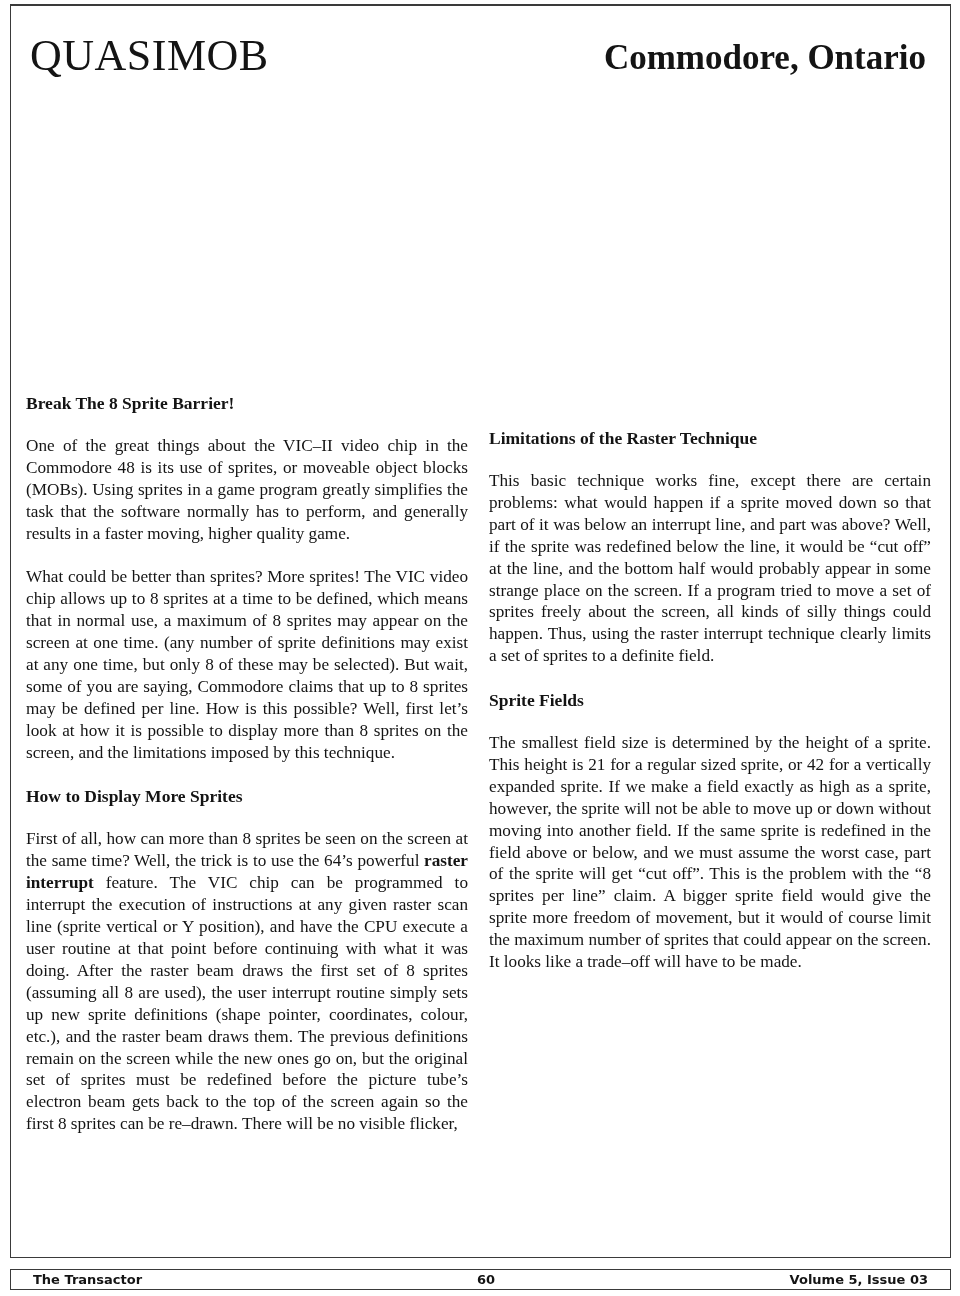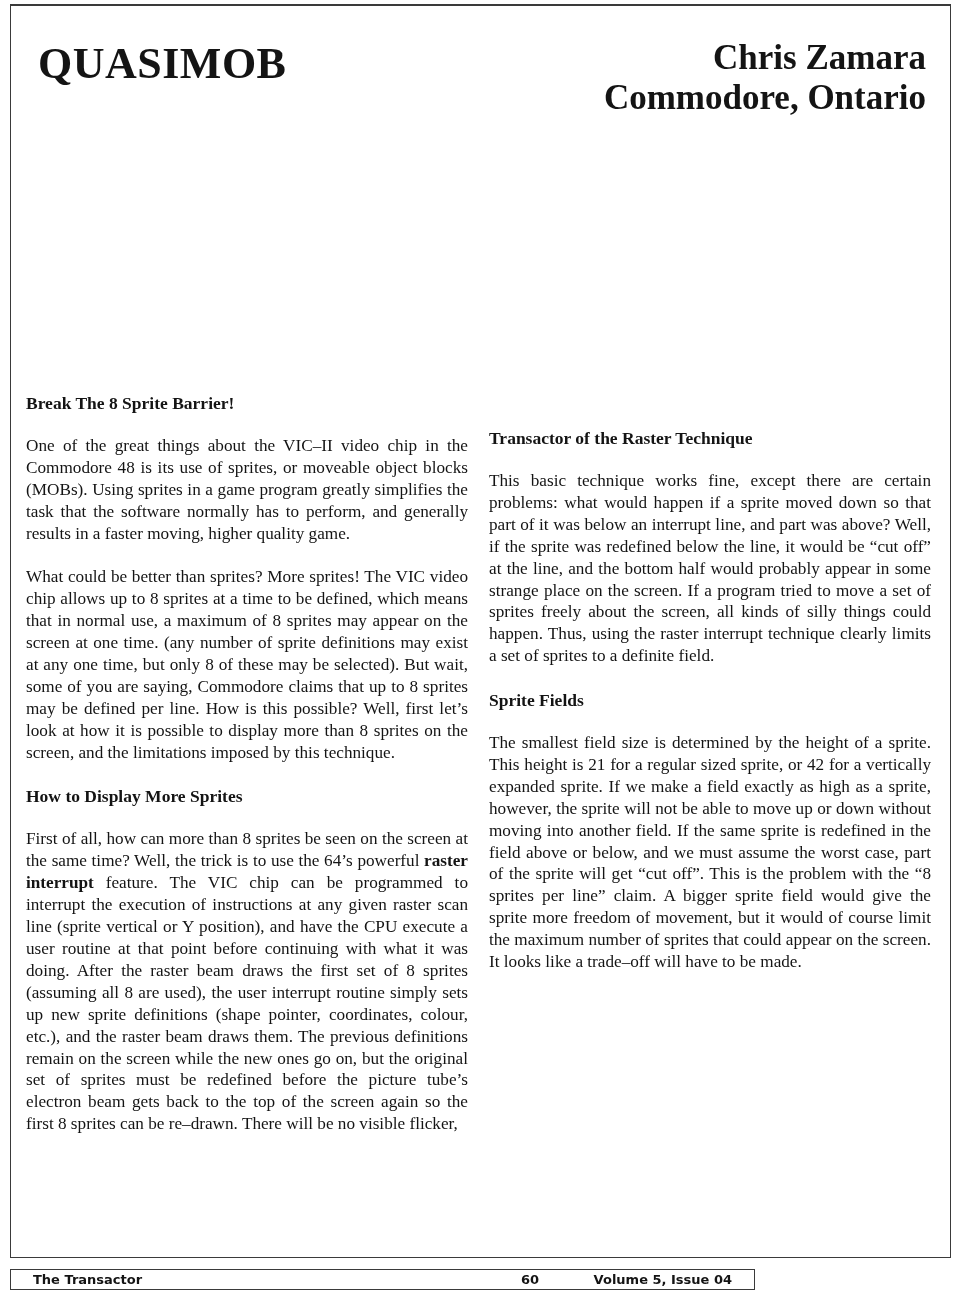--- a/index.html
+++ b/index.html
@@ -1,54 +1,53 @@
 <!DOCTYPE html>
 <html><head>
 <meta charset="utf-8">
 <style>
   html, body { margin: 0; padding: 0; background: #ffffff; }
   body { width: 960px; height: 1296px; position: relative; overflow: hidden; color: #141414; }
   .frame { position: absolute; left: 10px; top: 4px; width: 941px; height: 1254px; border: 1.5px solid #3a3a3a; border-top-width: 2px; box-sizing: border-box; }
-  .title { position: absolute; left: 26px; top: 30px; font-family: "Liberation Serif", serif; font-weight: bold; font-size: 44px; letter-spacing: 0.5px; margin: 12px; line-height: 1; }
+  .title { position: absolute; left: 26px; top: 30px; font-family: "Liberation Serif", serif; font-weight: normal; font-size: 44px; letter-spacing: 0.5px; margin: 4px; line-height: 1; }
   .byline { position: absolute; right: 34px; top: 38px; text-align: right; font-family: "Liberation Serif", serif; font-weight: bold; font-size: 35px; line-height: 40px; }
   .col { position: absolute; width: 442px; font-family: "Liberation Serif", serif; font-size: 17.2px; line-height: 21.9px; text-align: justify; }
   .col.left { left: 26px; top: 392px; }
   .col.right { left: 489px; top: 427px; }
   .col h2 { font-family: "Liberation Serif", serif; font-weight: bold; font-size: 17.5px; margin: 0 0 21px 0; line-height: 22px; text-align: left; }
   .col p { margin: 0 0 21.9px 0; }
   .col b { font-weight: bold; }
-  .footer { position: absolute; left: 10px; top: 1269px; width: 745px; height: 21px; border: 1.5px solid #3a3a3a; box-sizing: border-box; font-family: "DejaVu Sans", sans-serif; font-weight: bold; font-size: 13px; }
+  .footer { position: absolute; left: 10px; top: 1269px; width: 941px; height: 21px; border: 1.5px solid #3a3a3a; box-sizing: border-box; font-family: "DejaVu Sans", sans-serif; font-weight: bold; font-size: 13px; }
   .footer span { position: absolute; top: 2px; }
   .footer .pub { left: 22px; }
-  .footer .page { left: 466px; margin-left: 44px; }
+  .footer .page { left: 466px; }
   .footer .issue { right: 22px; }
 </style>
 </head>
 <body>
 
 <div class="frame"></div>
 
 <h1 class="title">QUASIMOB</h1>
 <div class="byline">
-  <div>Chris Zamara</div>
   <div>Commodore, Ontario</div>
 </div>
 
 <div class="col left">
   <h2>Break The 8 Sprite Barrier!</h2>
   <p>One of the great things about the VIC–II video chip in the Commodore 48 is its use of sprites, or moveable object blocks (MOBs). Using sprites in a game program greatly simplifies the task that the software normally has to perform, and generally results in a faster moving, higher quality game.</p>
   <p>What could be better than sprites? More sprites! The VIC video chip allows up to 8 sprites at a time to be defined, which means that in normal use, a maximum of 8 sprites may appear on the screen at one time. (any number of sprite definitions may exist at any one time, but only 8 of these may be selected). But wait, some of you are saying, Commodore claims that up to 8 sprites may be defined per line. How is this possible? Well, first let’s look at how it is possible to display more than 8 sprites on the screen, and the limitations imposed by this technique.</p>
   <h2>How to Display More Sprites</h2>
   <p><span>First of all, how can more than 8 sprites be seen on the screen at the same time? Well, the trick is to use the 64’s powerful </span><b>raster interrupt</b><span> feature. The VIC chip can be programmed to interrupt the execution of instructions at any given raster scan line (sprite vertical or Y position), and have the CPU execute a user routine at that point before continuing with what it was doing. After the raster beam draws the first set of 8 sprites (assuming all 8 are used), the user interrupt routine simply sets up new sprite definitions (shape pointer, coordinates, colour, etc.), and the raster beam draws them. The previous definitions remain on the screen while the new ones go on, but the original set of sprites must be redefined before the picture tube’s electron beam gets back to the top of the screen again so the first 8 sprites can be re–drawn. There will be no visible flicker,</span></p>
 </div>
 
 <div class="col right">
-  <h2>Transactor of the Raster Technique</h2>
+  <h2>Limitations of the Raster Technique</h2>
   <p>This basic technique works fine, except there are certain problems: what would happen if a sprite moved down so that part of it was below an interrupt line, and part was above? Well, if the sprite was redefined below the line, it would be “cut off” at the line, and the bottom half would probably appear in some strange place on the screen. If a program tried to move a set of sprites freely about the screen, all kinds of silly things could happen. Thus, using the raster interrupt technique clearly limits a set of sprites to a definite field.</p>
   <h2>Sprite Fields</h2>
   <p>The smallest field size is determined by the height of a sprite. This height is 21 for a regular sized sprite, or 42 for a vertically expanded sprite. If we make a field exactly as high as a sprite, however, the sprite will not be able to move up or down without moving into another field. If the same sprite is redefined in the field above or below, and we must assume the worst case, part of the sprite will get “cut off”. This is the problem with the “8 sprites per line” claim. A bigger sprite field would give the sprite more freedom of movement, but it would of course limit the maximum number of sprites that could appear on the screen. It looks like a trade–off will have to be made.</p>
 </div>
 
 <div class="footer">
   <span class="pub">The Transactor</span>
   <span class="page">60</span>
-  <span class="issue">Volume 5, Issue 04</span>
+  <span class="issue">Volume 5, Issue 03</span>
 </div>
 
 </body></html>

